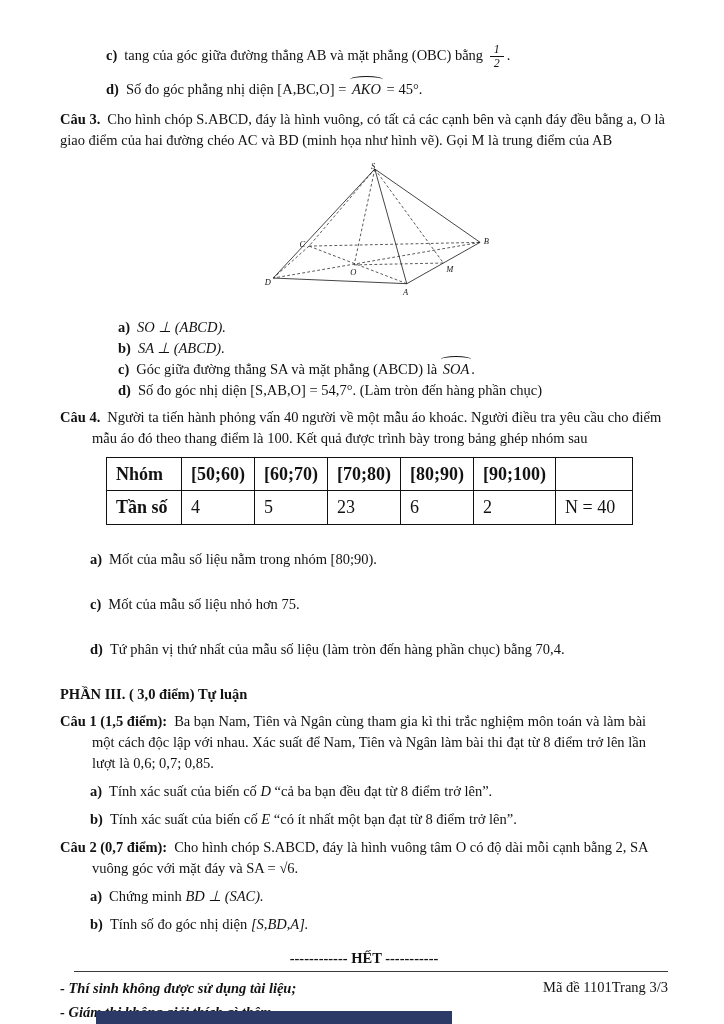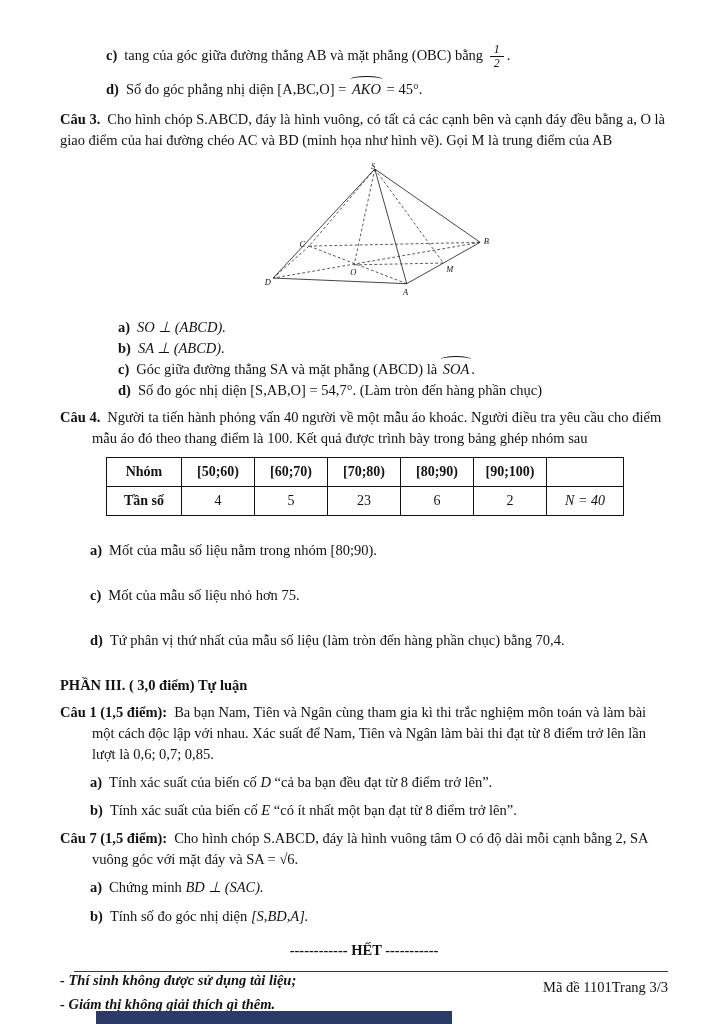--- a/index.html
+++ b/index.html
@@ -19,25 +19,25 @@
   .math{font-style:italic;}
   .frac{display:inline-block;vertical-align:middle;text-align:center;
         font-size:0.82em;line-height:1.1;margin:0 3px;font-style:italic;}
   .frac .num{display:block;border-bottom:1px solid #121212;padding:0 4px;}
   .frac .den{display:block;padding:0 4px;}
   .hat{display:inline-block;position:relative;font-style:italic;padding:0 2px;}
   .hat::before{content:"";position:absolute;left:0;right:0;top:-3px;height:6px;
         border-top:1.3px solid #121212;border-radius:50% 50% 0 0;}
   .figure-wrap{text-align:center;margin:2px 0 4px 30px;}
   .freq-table{border-collapse:collapse;margin:8px 0 10px 46px;}
-  .freq-table td{border:1.5px solid #121212;padding:3px 9px;text-align:center;
-        height:22px;min-width:54px;font-size:14px;}
+  .freq-table td{border:1.5px solid #121212;padding:3px 9px;text-align:left;
+        height:22px;min-width:54px;font-size:18px;}
   .freq-table tr:first-child td{font-weight:bold;}
   .freq-table td:first-child{font-weight:bold;min-width:56px;}
-  .freq-table td.nval{font-style:italic;font-weight:normal;min-width:58px;}
+  .freq-table td.nval{font-weight:normal;min-width:58px;}
   .het{text-align:center;font-weight:bold;margin:13px 0 9px;}
   .note{font-style:italic;font-weight:bold;margin:3px 0;}
   .heading3{font-weight:bold;margin:10px 0 6px;}
   .footer{position:absolute;left:74px;right:56px;bottom:26px;
         border-top:1.5px solid #3a3a3a;padding-top:5px;
         display:flex;justify-content:flex-end;font-size:14.5px;}
   .scan-bar{position:absolute;left:96px;bottom:0;width:356px;height:13px;background:#2c3a68;}
   svg text{font-family:"Liberation Serif", serif;font-style:italic;}
 </style>
 </head>
@@ -147,21 +147,21 @@
       <span class="lbl">Câu 1 (1,5 điểm):</span><span>Ba bạn Nam, Tiên và Ngân cùng tham gia kì thi trắc nghiệm môn toán và làm bài một cách độc lập với nhau. Xác suất để Nam, Tiên và Ngân làm bài thi đạt từ 8 điểm trở lên lần lượt là 0,6; 0,7; 0,85.</span>
     </div>
     <div class="stmt-sub">
       <span class="lbl">a)</span><span>Tính xác suất của biến cố </span><span class="math">D</span><span> “cả ba bạn đều đạt từ 8 điểm trở lên”.</span>
     </div>
     <div class="stmt-sub">
       <span class="lbl">b)</span><span>Tính xác suất của biến cố </span><span class="math">E</span><span> “có ít nhất một bạn đạt từ 8 điểm trở lên”.</span>
     </div>
 
     <div class="para hang">
-      <span class="lbl">Câu 7 (1,5 điểm):</span><span>Cho hình chóp S.ABCD, đáy là hình vuông tâm O có độ dài mỗi cạnh bằng 2, SA vuông góc với mặt đáy và SA = √6.</span>
+      <span class="lbl">Câu 2 (0,7 điểm):</span><span>Cho hình chóp S.ABCD, đáy là hình vuông tâm O có độ dài mỗi cạnh bằng 2, SA vuông góc với mặt đáy và SA = √6.</span>
     </div>
     <div class="stmt-sub">
       <span class="lbl">a)</span><span>Chứng minh </span><span class="math">BD ⊥ (SAC).</span>
     </div>
     <div class="stmt-sub">
       <span class="lbl">b)</span><span>Tính số đo góc nhị diện </span><span class="math">[S,BD,A].</span>
     </div>
 
     <div class="het">------------ HẾT -----------</div>
 

